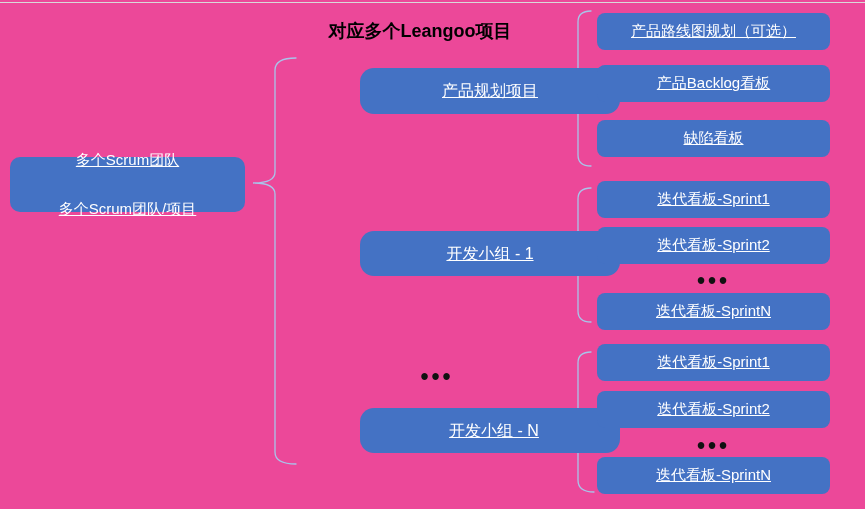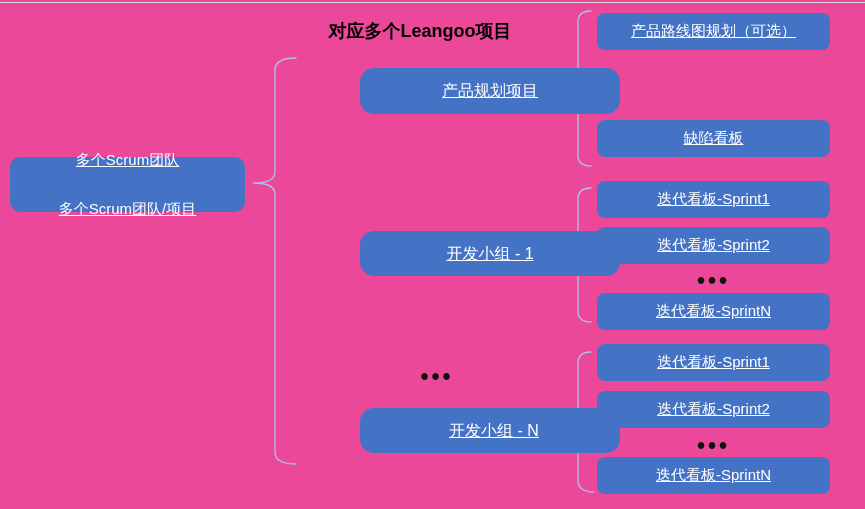--- a/index.html
+++ b/index.html
@@ -107,20 +107,21 @@
     <span>多个Scrum团队</span>
     <span>多个Scrum团队/项目</span>
   </div>
 
   <div class="node mid-node" style="top:68px; height:46px;">产品规划项目</div>
   <div class="node mid-node" style="top:231px;">开发小组 - 1</div>
   <div class="dots dots-mid">•••</div>
   <div class="node mid-node" style="top:408px;padding-left:8px;">开发小组 - N</div>
 
   <div class="node leaf-node" style="top:13px;">产品路线图规划（可选）</div>
+  <div class="node leaf-node" style="top:65px;">产品Backlog看板</div>
   <div class="node leaf-node" style="top:120px;">缺陷看板</div>
 
   <div class="node leaf-node" style="top:181px;">迭代看板-Sprint1</div>
   <div class="node leaf-node" style="top:227px;">迭代看板-Sprint2</div>
   <div class="dots dots-leaf1">•••</div>
   <div class="node leaf-node" style="top:293px;">迭代看板-SprintN</div>
 
   <div class="node leaf-node" style="top:344px;">迭代看板-Sprint1</div>
   <div class="node leaf-node" style="top:391px;">迭代看板-Sprint2</div>
   <div class="dots dots-leaf2">•••</div>

